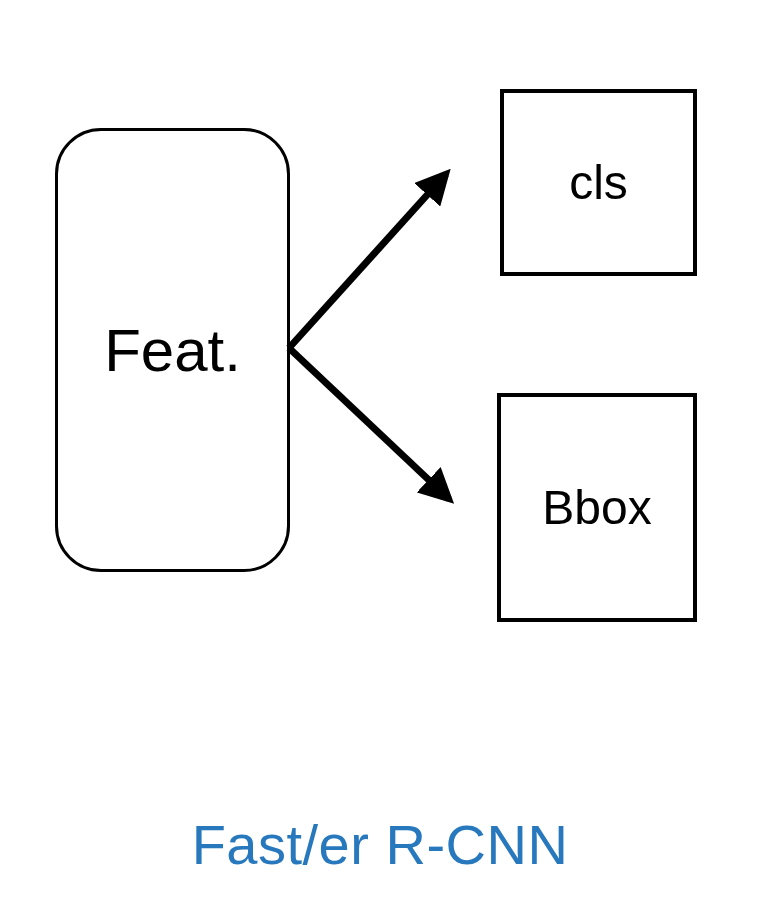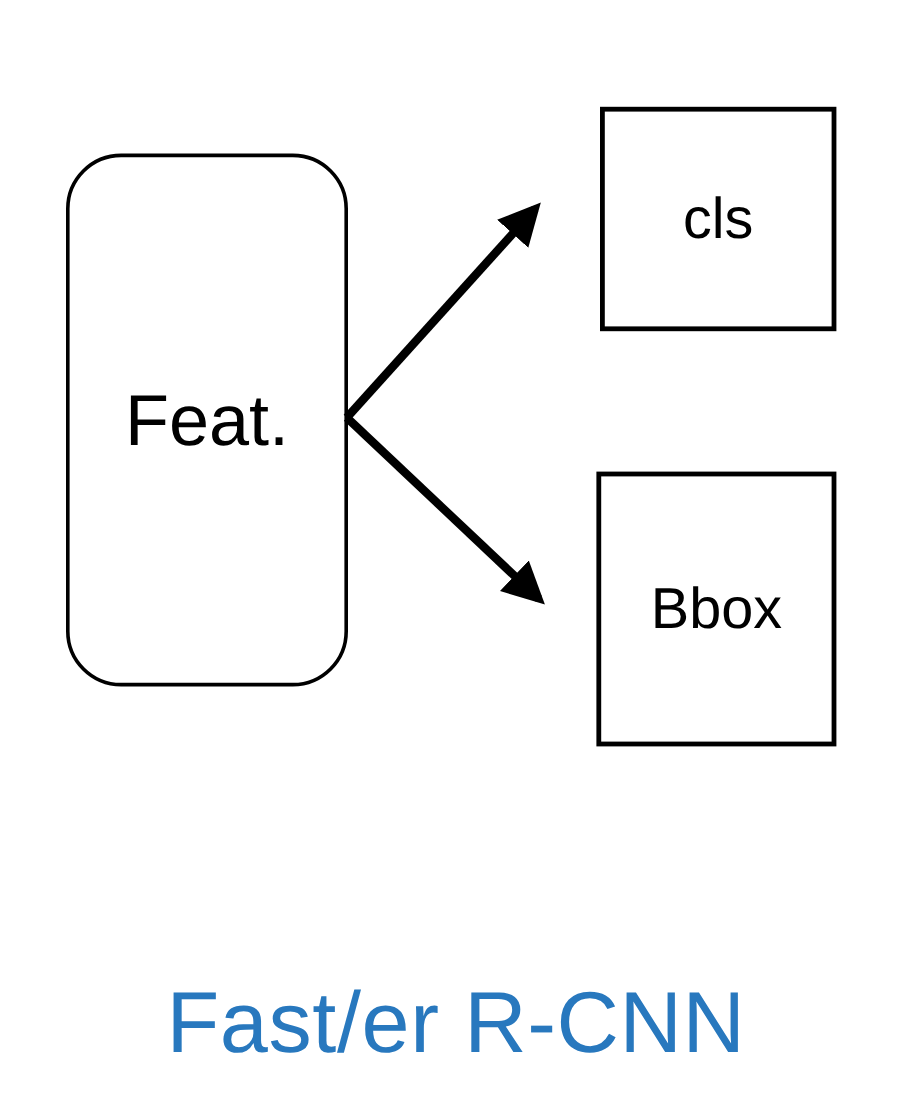--- a/index.html
+++ b/index.html
@@ -64,21 +64,21 @@
     width: 760px;
     height: 914px;
     pointer-events: none;
   }
   .diagram-title {
     position: absolute;
     left: 0;
     top: 812px;
     width: 760px;
     text-align: center;
-    font-size: 72px;
+    font-size: 56px;
     letter-spacing: 0.5px;
   }
 </style>
 </head>
 <body>
 
 <div class="canvas">
 
   <div class="node node-feat">
     <span>Feat.</span>

